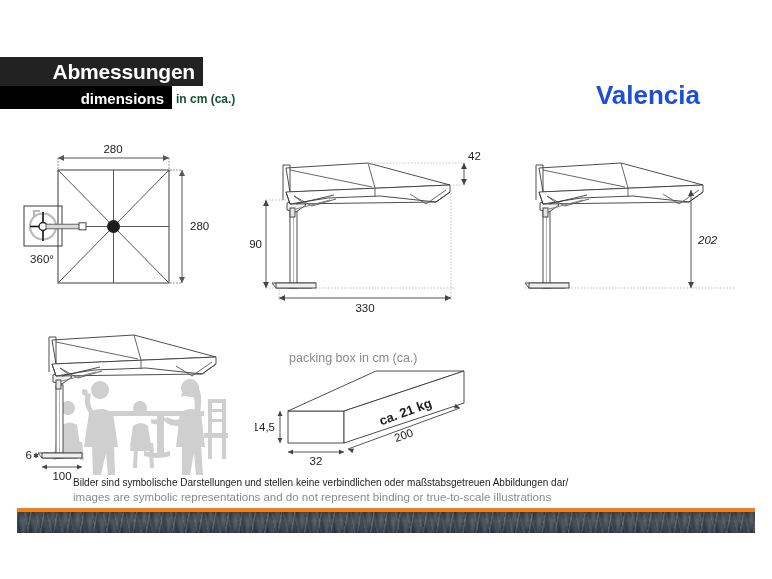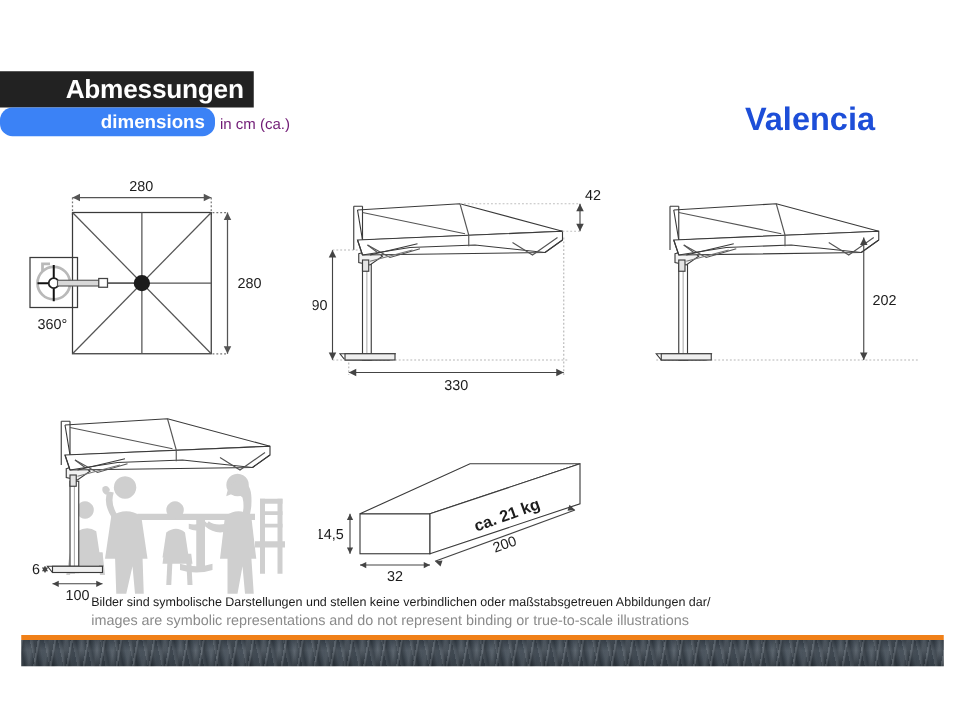--- a/index.html
+++ b/index.html
@@ -38,40 +38,40 @@
     font-weight: bold;
     letter-spacing: -0.2px;
     white-space: nowrap;
   }
   .hdr-gray {
     position: absolute;
     left: 0;
     top: 86px;
     width: 172px;
     height: 23px;
-    background: #3b82f6;
-    border-radius: 10px;
+    background: #000000;
   }
   .hdr-gray span {
     position: absolute;
     right: 8px;
     top: 50%;
     transform: translateY(-50%);
     color: #ffffff;
     font-size: 15px;
     font-weight: bold;
     white-space: nowrap;
   }
   .hdr-unit {
     position: absolute;
     left: 176px;
     top: 92px;
     font-size: 12px;
-    color: #701a75;
-    white-space: nowrap;
+    color: #14532d;
+    white-space: nowrap;
+    font-weight: bold;
   }
 
   .product-title {
     position: absolute;
     right: 72px;
     top: 80px;
     font-size: 26px;
     font-weight: bold;
     color: #1d4ed8;
     letter-spacing: 0px;
@@ -285,21 +285,21 @@
         <line x1="29" y1="150" x2="29" y2="160" stroke="#b5b5b5" stroke-dasharray="1.5,1.6"></line>
         <line x1="201" y1="50" x2="201" y2="160" stroke="#b5b5b5" stroke-dasharray="1.5,1.6"></line>
       </g>
 
       <text x="218" y="20" font-size="11.5">42</text>
       <text x="12" y="108" font-size="11.5" text-anchor="end">190</text>
       <text x="115" y="172" font-size="11.5" text-anchor="middle">330</text>
     </svg>
   </div>
 
-  <div class="drawing" style="left:505px; top:140px;">
+  <div class="drawing" style="left:505px; top:140px;font-style:italic;">
     <svg width="250" height="175" viewBox="0 0 250 175">
       <g stroke="#3a3a3a" fill="none" stroke-width="0.9">
 
         <line x1="20" y1="148" x2="230" y2="148" stroke="#b5b5b5" stroke-dasharray="1.5,1.6"></line>
 
         <rect x="38" y="70" width="7" height="78" fill="#ffffff" stroke="#3a3a3a"></rect>
         <line x1="41.5" y1="72" x2="41.5" y2="147" stroke="#9a9a9a" stroke-width="0.7"></line>
         <path d="M24 148 l36 0 l4 -5 l-44 0 z" fill="#ffffff" stroke="#3a3a3a"></path>
         <rect x="24" y="143" width="40" height="5" fill="#efefef" stroke="#3a3a3a"></rect>
 
@@ -417,20 +417,21 @@
         <line x1="24" y1="152" x2="64" y2="152" stroke="#444"></line>
         <path d="M24 152 l5 -2.5 l0 5 z" fill="#444" stroke="none"></path>
         <path d="M64 152 l-5 -2.5 l0 5 z" fill="#444" stroke="none"></path>
       </g>
 
       <text x="14" y="144" font-size="11.5" text-anchor="end">6</text>
       <text x="44" y="165" font-size="11.5" text-anchor="middle">100</text>
     </svg>
   </div>
 
+  <div class="pack-label-en">packing box in cm (ca.)</div>
 
   <div class="drawing" style="left:255px; top:365px;">
     <svg width="235" height="100" viewBox="0 0 235 100">
       <g stroke="#3a3a3a" fill="#ffffff" stroke-width="0.9">
 
         <rect x="33" y="46" width="56" height="32"></rect>
 
         <path d="M33 46 L121 6 L209 6 L89 46 Z"></path>
 
         <path d="M89 46 L209 6 L209 38 L89 78 Z"></path>

